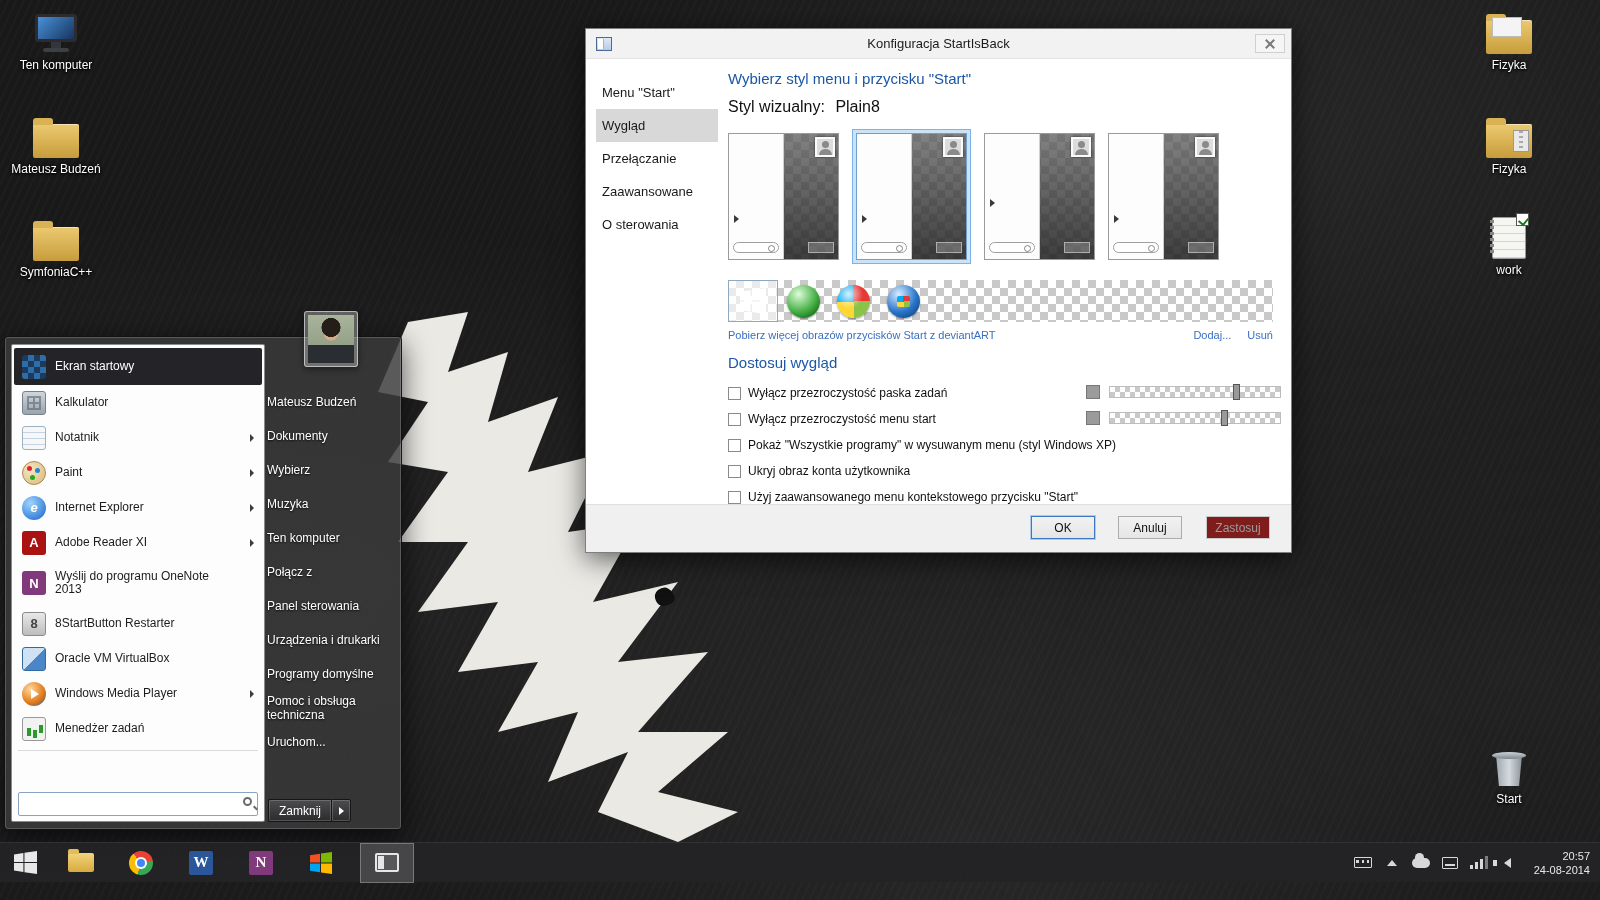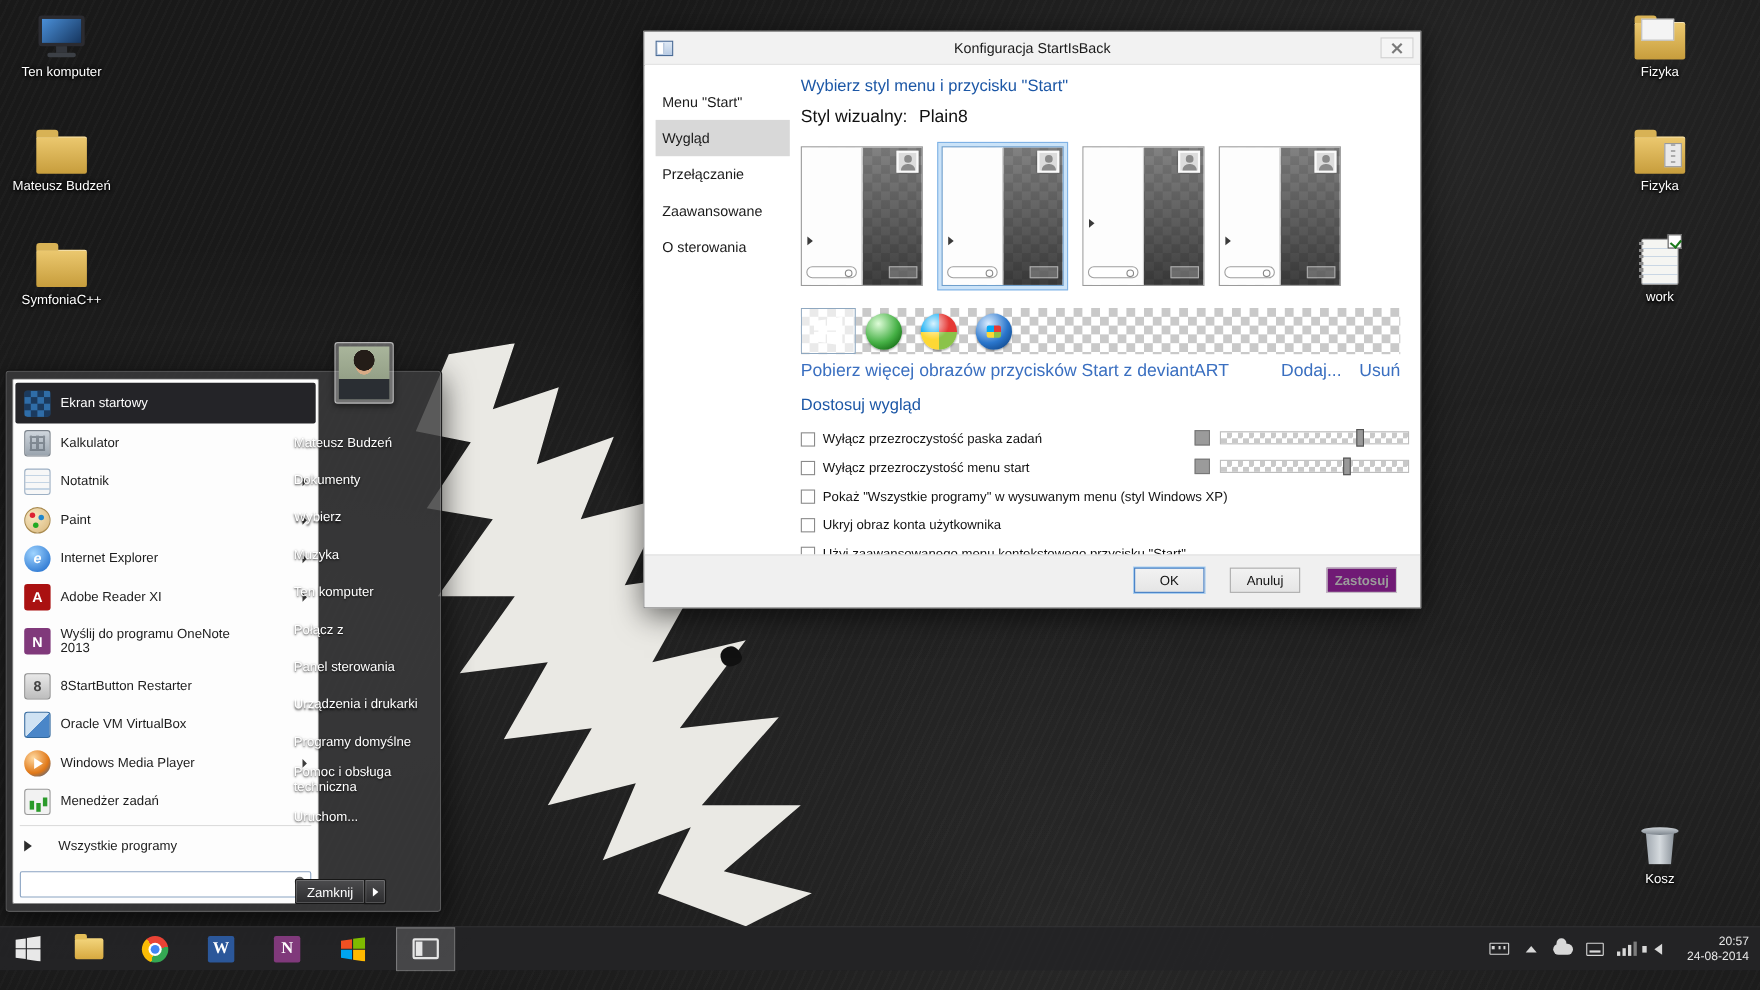--- a/index.html
+++ b/index.html
@@ -88,42 +88,42 @@
   .strip-cell.sel{background:rgba(255,255,255,.62);box-shadow:inset 0 0 0 1px #8fa8c0;}
   .w8flag{width:26px;height:26px;fill:#fff;}
   .orb{width:33px;height:33px;border-radius:50%;position:relative;box-shadow:0 1px 2px rgba(0,0,0,.4);}
   .orb-green{background:radial-gradient(circle at 35% 28%,#defcd8,#45b045 55%,#0a5c0a 92%);}
   .orb-color{background:
      radial-gradient(circle at 35% 28%, rgba(255,255,255,.85), rgba(255,255,255,0) 45%),
      conic-gradient(#e53935 0 25%, #8bc34a 0 50%, #fdd835 0 75%, #03a9f4 0);}
   .orb-w7{background:radial-gradient(circle at 35% 28%,#d9ecff,#2a76cc 55%,#0a3a78 95%);}
   .orb-w7::after{content:"";position:absolute;left:10px;top:11px;width:13px;height:11px;border-radius:2px;
      background:conic-gradient(#e53935 0 25%, #8bc34a 0 50%, #fdd835 0 75%, #03a9f4 0);}
-  .links-row{margin-top:7px;width:545px;display:flex;font-size:16px;gap:40px;}
+  .links-row{margin-top:7px;width:545px;display:flex;font-size:11px;gap:40px;}
   .link{color:#3a6fc0;cursor:pointer;}
   .links-right{margin-left:auto;display:flex;gap:16px;}
   .opts{margin-top:9px;}
   .opt-row{position:relative;height:26px;display:flex;align-items:center;}
   .cb{width:13px;height:13px;background:#fff;border:1px solid #8a8a8a;flex:0 0 13px;cursor:pointer;}
   .opt-label{margin-left:7px;font-size:12px;color:#111;}
   .slider-group{position:absolute;right:0;top:5px;display:flex;align-items:center;gap:9px;}
   .swatch{width:14px;height:14px;background:#9b9b9b;border:1px solid #777;cursor:pointer;}
   .track{position:relative;width:172px;height:12px;border:1px solid #bdbdbd;cursor:pointer;}
   .sl-thumb{position:absolute;top:-3px;width:7px;height:16px;background:#999;border:1px solid #555;margin-left:-3px;cursor:grab;}
   .dlg-footer{position:absolute;left:0;right:0;bottom:0;height:48px;background:#f0f0f0;border-top:1px solid #dfdfdf;}
   .dbtn{position:absolute;top:11px;width:64px;height:23px;font-size:12px;font-family:"Liberation Sans",sans-serif;
     background:linear-gradient(#f2f2f2,#e5e5e5);border:1px solid #acacac;color:#111;display:flex;align-items:center;justify-content:center;cursor:pointer;}
   .dbtn.default{border-color:#3b79c4;box-shadow:0 0 0 1px #a8cdef;}
-  .dbtn.disabled{background:#701a75;border-color:#c9c9c9;color:#9b9b9b;cursor:default;font-weight:bold;}
+  .dbtn.disabled{background:#7f1d1d;border-color:#c9c9c9;color:#9b9b9b;cursor:default;}
 
   
   .startmenu{position:absolute;left:4px;top:336px;width:398px;height:494px;border-radius:4px;
     background:rgba(58,58,60,.82);border:1px solid rgba(15,15,15,.9);
     box-shadow:inset 0 0 0 1px rgba(255,255,255,.18), 0 8px 28px rgba(0,0,0,.65);}
-  .sm-left{position:absolute;left:6px;top:7px;width:279px;bottom:7px;background:#fdfdfd;
+  .sm-left{position:absolute;left:6px;top:7px;width:254px;bottom:7px;background:#fdfdfd;
     border:1px solid rgba(0,0,0,.45);border-radius:2px;display:flex;flex-direction:column;padding:3px 4px;}
   .sm-row{height:35px;display:flex;align-items:center;padding:0 6px;border-radius:2px;font-size:12px;color:#1c1c1c;cursor:pointer;}
   .sm-row.dark{height:37px;background:#242428;color:#fff;margin:0 -2px;padding:0 8px;}
   .sm-row.tall{height:46px;}
   .sm-ic{width:24px;height:24px;flex:0 0 24px;border-radius:3px;position:relative;display:flex;align-items:center;justify-content:center;
     font-size:13px;font-weight:bold;color:#fff;}
   .sm-lbl{margin-left:9px;flex:1;line-height:13px;}
   .sm-arrow{width:0;height:0;border-top:4px solid transparent;border-bottom:4px solid transparent;border-left:4px solid #3c3c3c;}
   .ic-startscreen{background:#1b3a5e;background-image:conic-gradient(#2f6da8 0 25%,#1b3a5e 0 50%,#2f6da8 0 75%,#1b3a5e 0);background-size:12px 12px;background-position:center;}
   .ic-calc{background:linear-gradient(#cfd6dd,#9aa4ae);border:1px solid #788089;}
@@ -260,21 +260,21 @@
       </div>
     <div class="dlabel">work</div>
   </div>
   <div class="dicon" style="left:1463px;top:742px">
     <div class="icwrap">
         <div class="ic-bin">
           <span class="body"></span>
           <span class="rim"></span>
         </div>
       </div>
-    <div class="dlabel">Kosz</div>
+    <div class="dlabel">Start</div>
   </div>
 
   <div class="startmenu">
     <div class="sm-left">
       <div class="sm-row dark">
         <span class="sm-ic ic-startscreen"></span>
         <span class="sm-lbl">Ekran startowy</span>
       </div>
       <div class="sm-row">
         <span class="sm-ic ic-calc"></span>
@@ -315,24 +315,20 @@
       <div class="sm-row">
         <span class="sm-ic ic-wmp"></span>
         <span class="sm-lbl">Windows Media Player</span>
         <span class="sm-arrow"></span>
       </div>
       <div class="sm-row">
         <span class="sm-ic ic-taskmgr"></span>
         <span class="sm-lbl">Menedżer zadań</span>
       </div>
       <div class="sm-sep"></div>
-      <div class="sm-allprog">
-        <span class="ap-arrow"></span>
-        <span>Wszystkie programy</span>
-      </div>
       <div class="sm-searchrow">
         <div class="sm-search">
           <input type="text" placeholder="" style="">
           <span class="mag"></span>
         </div>
       </div>
     </div>
 
     <div class="avatar">
         <div class="photo"></div>

